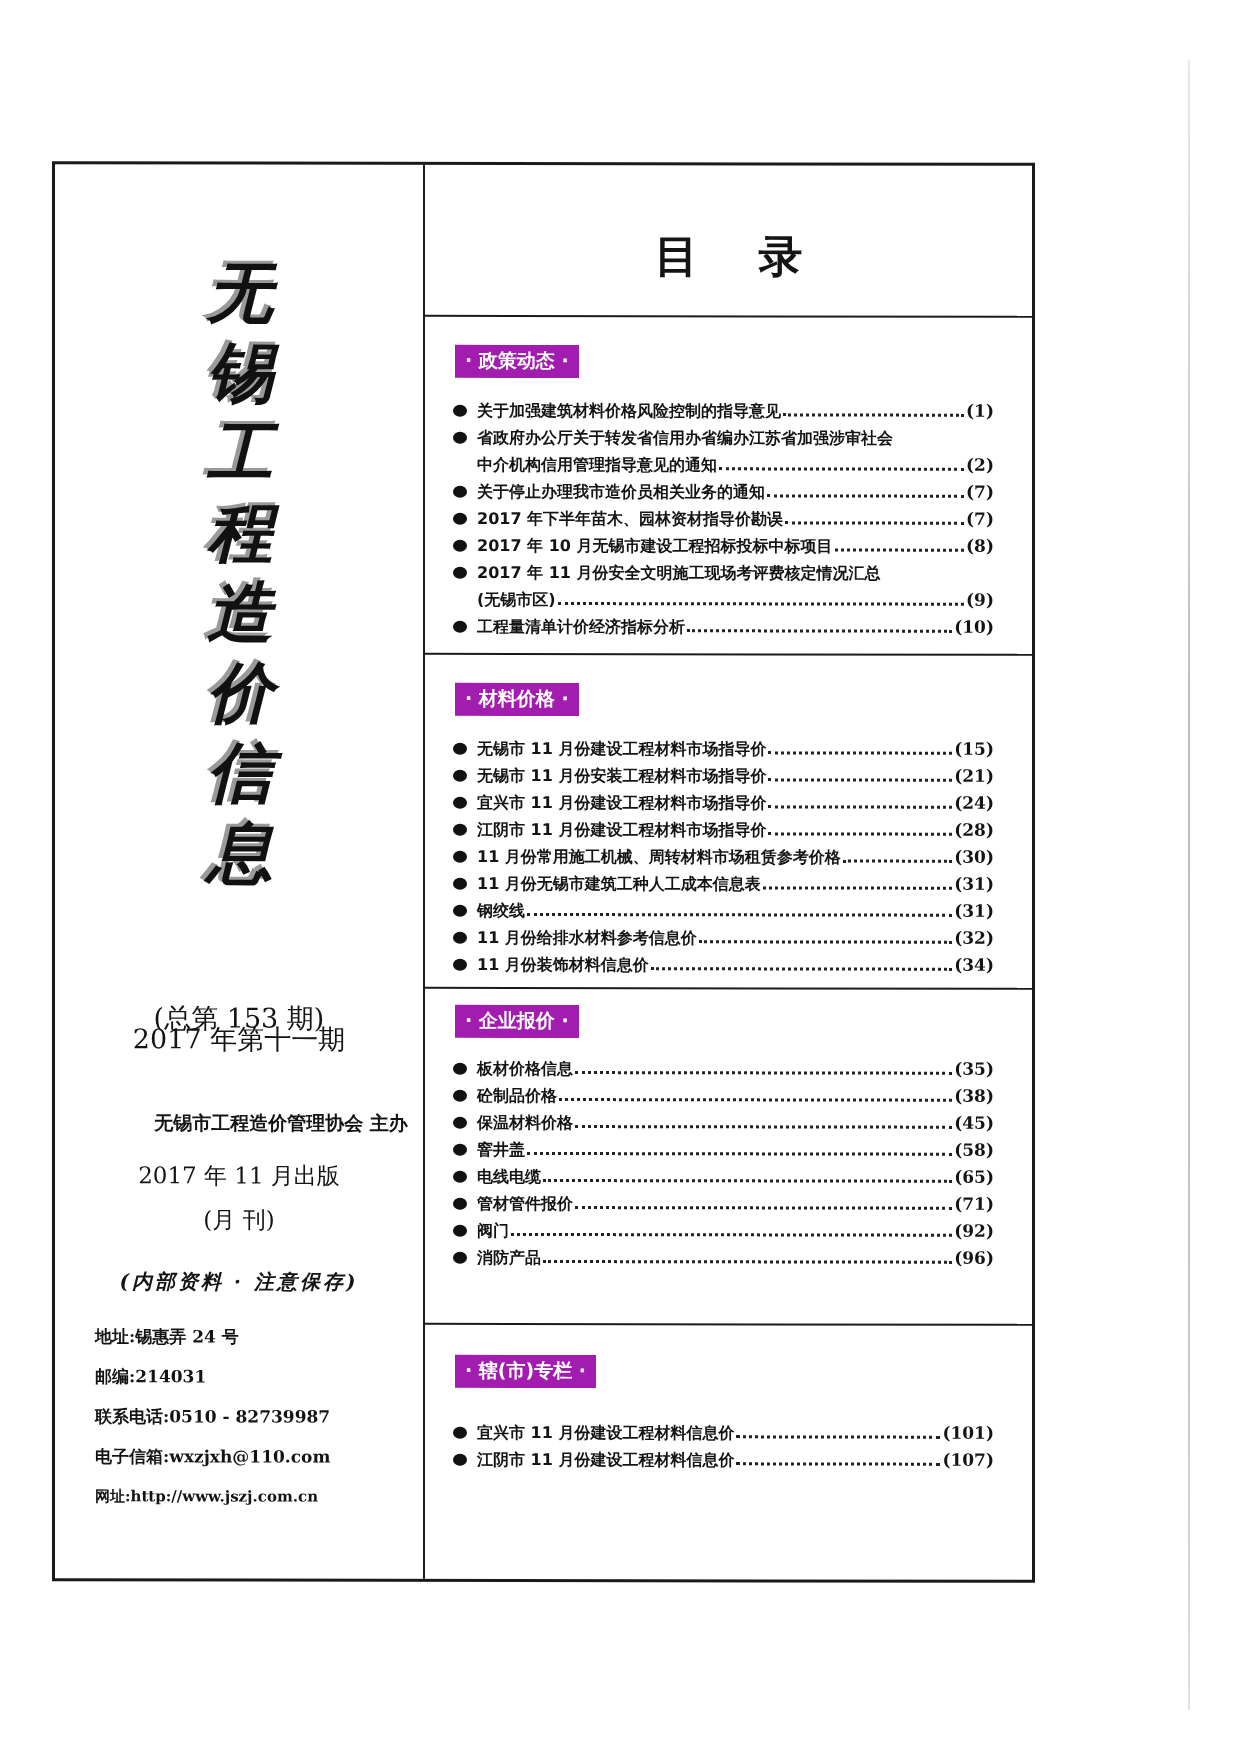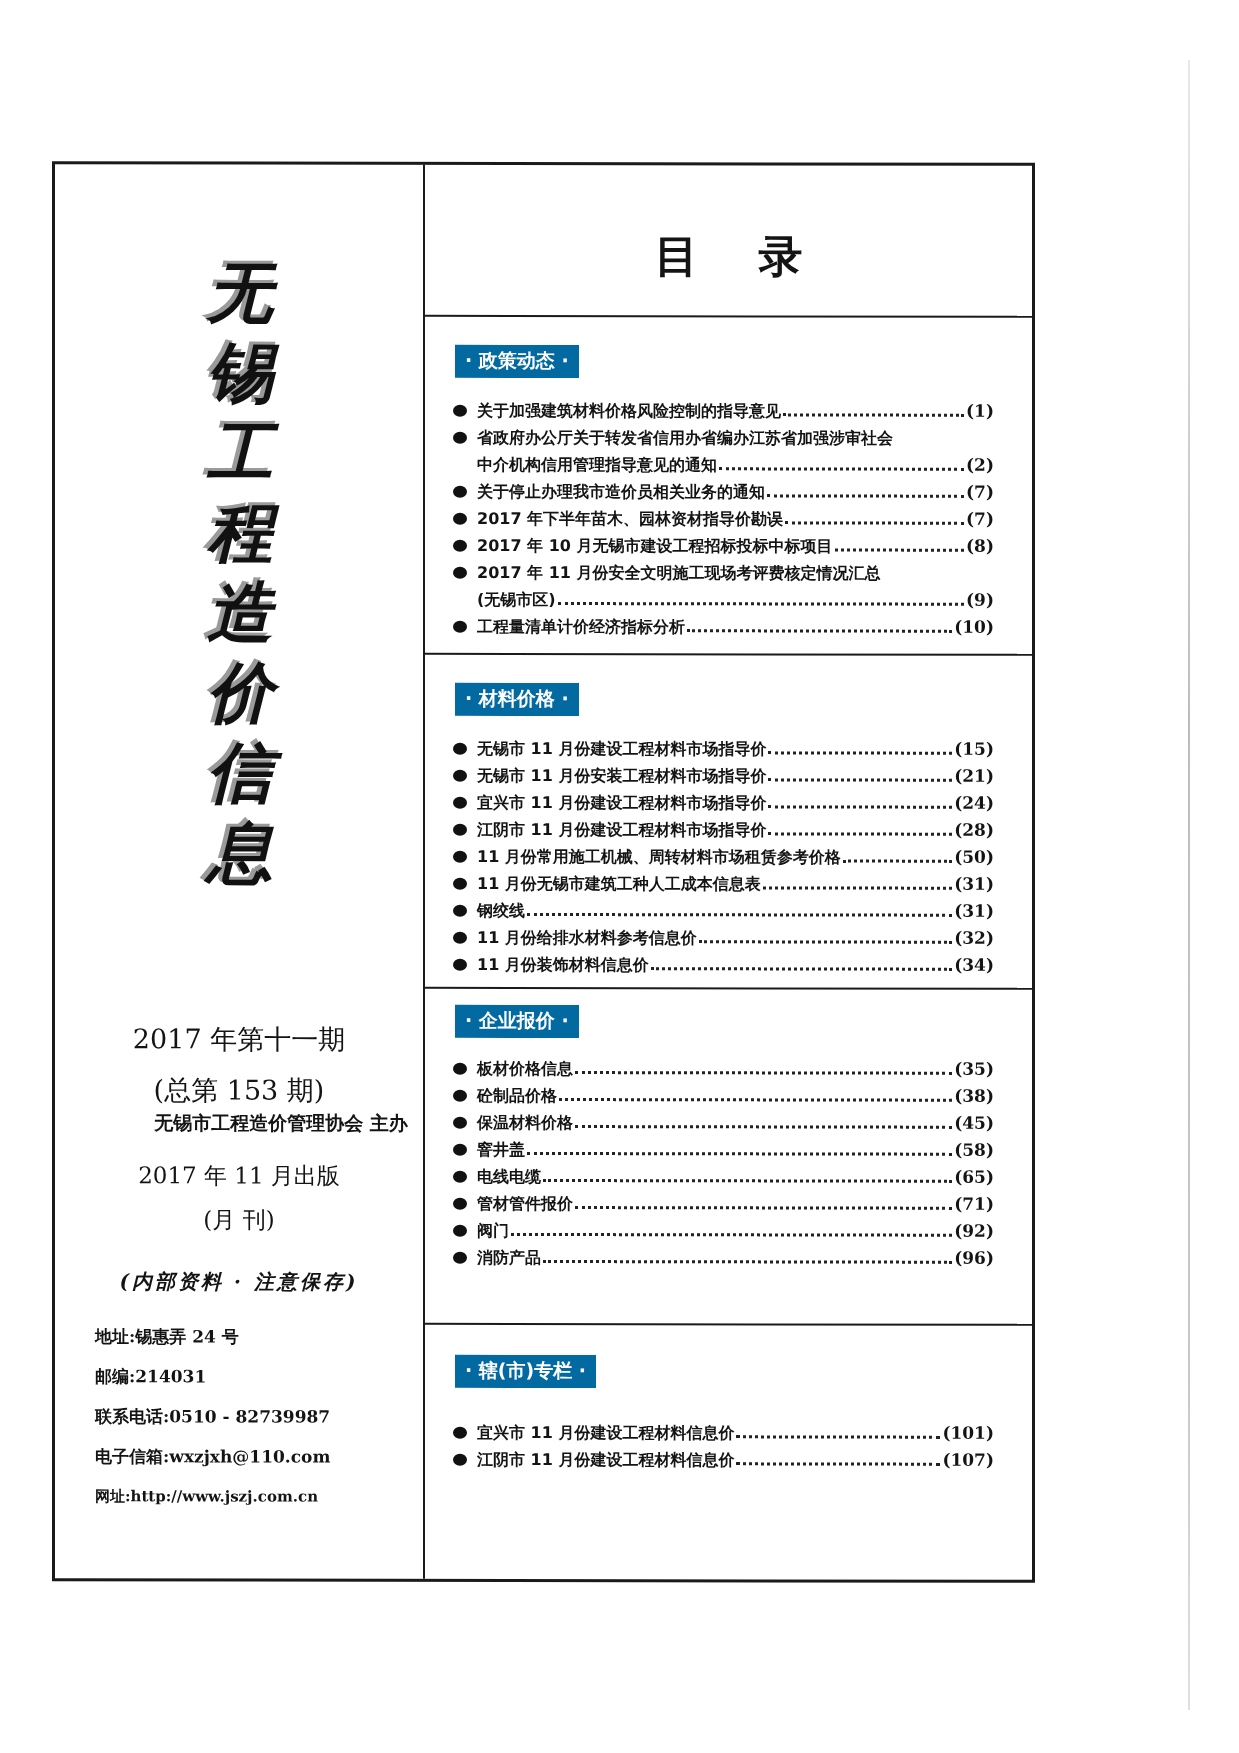--- a/index.html
+++ b/index.html
@@ -33,21 +33,21 @@
       display: flex; flex-direction: column; align-items: center;
     }
     .title-vertical span {
       display: block; font-size: 66px; line-height: 80px; font-weight: bold;
       font-family: "DejaVu Serif", serif; color: #111;
       text-shadow: -4px -3px 0 #9a9a9a;
       font-style: italic;
     }
     .issue-block { position: absolute; left: 0; width: 100%; text-align: center; }
     .issue-main { top: 836px; font-size: 27px; margin-top: 21px; }
-    .issue-total { top: 908px; font-size: 27px; }
+    .issue-total { top: 836px; font-size: 27px; }
     .sponsor { top: 946px; font-size: 19px; font-family: "DejaVu Sans", sans-serif; font-weight: bold; padding-left: 42px; }
     .pubdate { top: 996px; font-size: 23px; }
     .freq { top: 1040px; font-size: 23px; }
     .internal { top: 1104px; font-size: 20px; font-weight: bold; font-style: italic; letter-spacing: 3px; }
     .contact { position: absolute; left: 40px; top: 1152px; font-size: 17px; }
     .contact div { height: 40px; line-height: 40px; font-weight: bold; }
     .contact div.small { font-size: 15px; }
 
     .right-col { position: absolute; left: 370px; top: 0; right: 0; height: 100%; }
     .toc-header {
@@ -59,21 +59,21 @@
       font-size: 44px; font-weight: bold; letter-spacing: 60px; padding-left: 60px;
       font-family: "DejaVu Sans", sans-serif;
     }
     .section { position: absolute; left: 0; right: 0; }
     .section.s1 { top: 150px; height: 338px; border-bottom: 2px solid #1a1a1a; }
     .section.s2 { top: 488px; height: 334px; border-bottom: 2px solid #1a1a1a; }
     .section.s3 { top: 822px; height: 336px; border-bottom: 2px solid #1a1a1a; }
     .section.s4 { top: 1158px; height: 262px; }
     .tag {
       position: absolute; left: 30px; top: 30px;
-      background: #0369a1; color: #fff;
+      background: #a21caf; color: #fff;
       font-family: "DejaVu Sans", sans-serif; font-weight: bold;
       font-size: 19px; padding: 3px 10px 4px;
     }
     .items { position: absolute; left: 28px; right: 38px; top: 82px; }
     .item { display: flex; align-items: flex-end; font-size: 17px; height: 27px; line-height: 27px; font-weight: bold; }
     .item .bullet {
       flex: 0 0 14px; width: 14px; height: 12px; border-radius: 50%;
       background: #111; margin-right: 10px; align-self: center;
     }
     .item .text { white-space: nowrap; font-family: "DejaVu Sans", sans-serif; font-size: 16px; }
@@ -202,21 +202,21 @@
         <div class="item">
             <span class="bullet"></span>
             <span class="text">江阴市 11 月份建设工程材料市场指导价</span>
             <span class="dots"></span>
             <span class="page">(28)</span>
           </div>
         <div class="item">
             <span class="bullet"></span>
             <span class="text">11 月份常用施工机械、周转材料市场租赁参考价格</span>
             <span class="dots"></span>
-            <span class="page">(50)</span>
+            <span class="page">(30)</span>
           </div>
         <div class="item">
             <span class="bullet"></span>
             <span class="text">11 月份无锡市建筑工种人工成本信息表</span>
             <span class="dots"></span>
             <span class="page">(31)</span>
           </div>
         <div class="item">
             <span class="bullet"></span>
             <span class="text">钢绞线</span>

